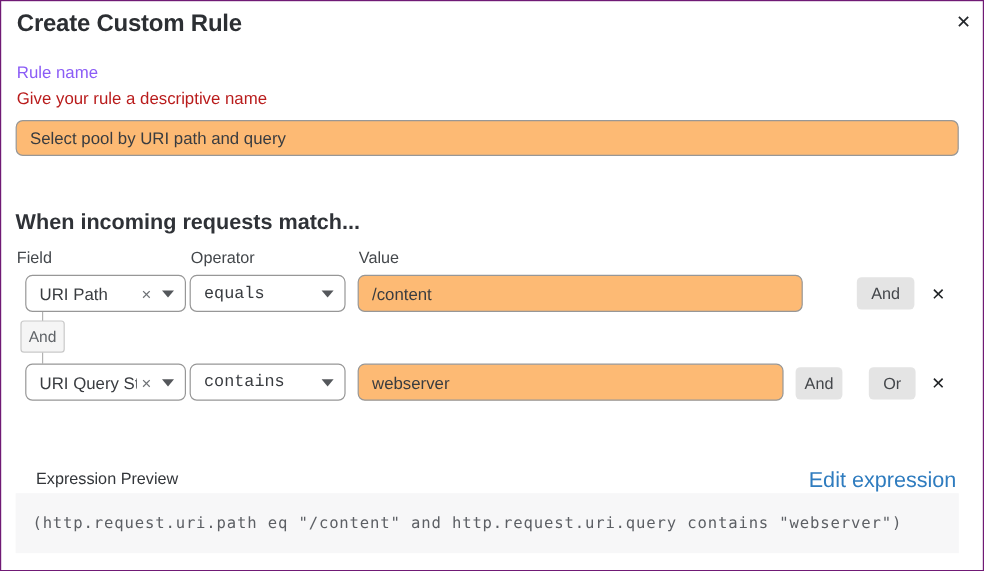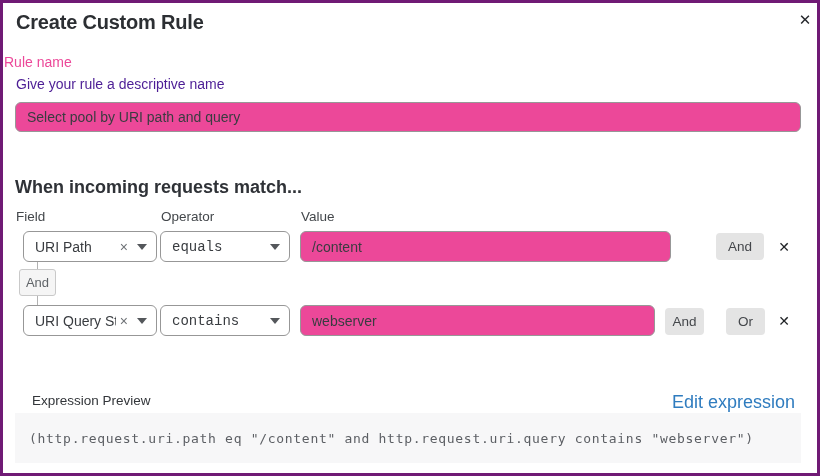--- a/index.html
+++ b/index.html
@@ -6,21 +6,21 @@
   html, body { background: #ffffff; }
   body {
     font-family: "Liberation Sans", "DejaVu Sans", sans-serif;
     color: #35383b;
   }
   .dialog {
     position: relative;
     width: 820px;
     height: 476px;
     background: #ffffff;
-    border: 3px solid #701a75;
+    border: 1px solid #701a75;
     overflow: hidden;
   }
 
   
   .dialog-title {
     position: absolute;
     left: 13px; top: 8px;
     font-size: 20px;
     font-weight: 700;
     color: #2c2f33;
@@ -30,33 +30,33 @@
     position: absolute;
     left: 790px; top: 5px;
     width: 24px; height: 24px;
     display: flex; align-items: center; justify-content: center;
     font-size: 15px; font-weight: 700; color: #24272b;
     cursor: pointer;
   }
 
   
   .rule-label {
-    position: absolute; left: 1px; top: 51px;
-    font-size: 14px; color: #ec4899;
+    position: absolute; left: 13px; top: 51px;
+    font-size: 14px; color: #8b5cf6;
   }
   .rule-hint {
     position: absolute; left: 13px; top: 73px;
-    font-size: 14px; color: #4c1d95;
+    font-size: 14px; color: #b91c1c;
   }
   .text-input {
     position: absolute;
     height: 30px;
     border: 1px solid #979797;
     border-radius: 6px;
-    background: #ec4899;
+    background: #fdba74;
     font-family: "Liberation Sans", "DejaVu Sans", sans-serif;
     font-size: 14px;
     color: #393c40;
     padding: 0 11px;
     outline: none;
   }
   .rule-input { left: 12px; top: 99px; width: 786px; }
 
   
   .section-heading {

